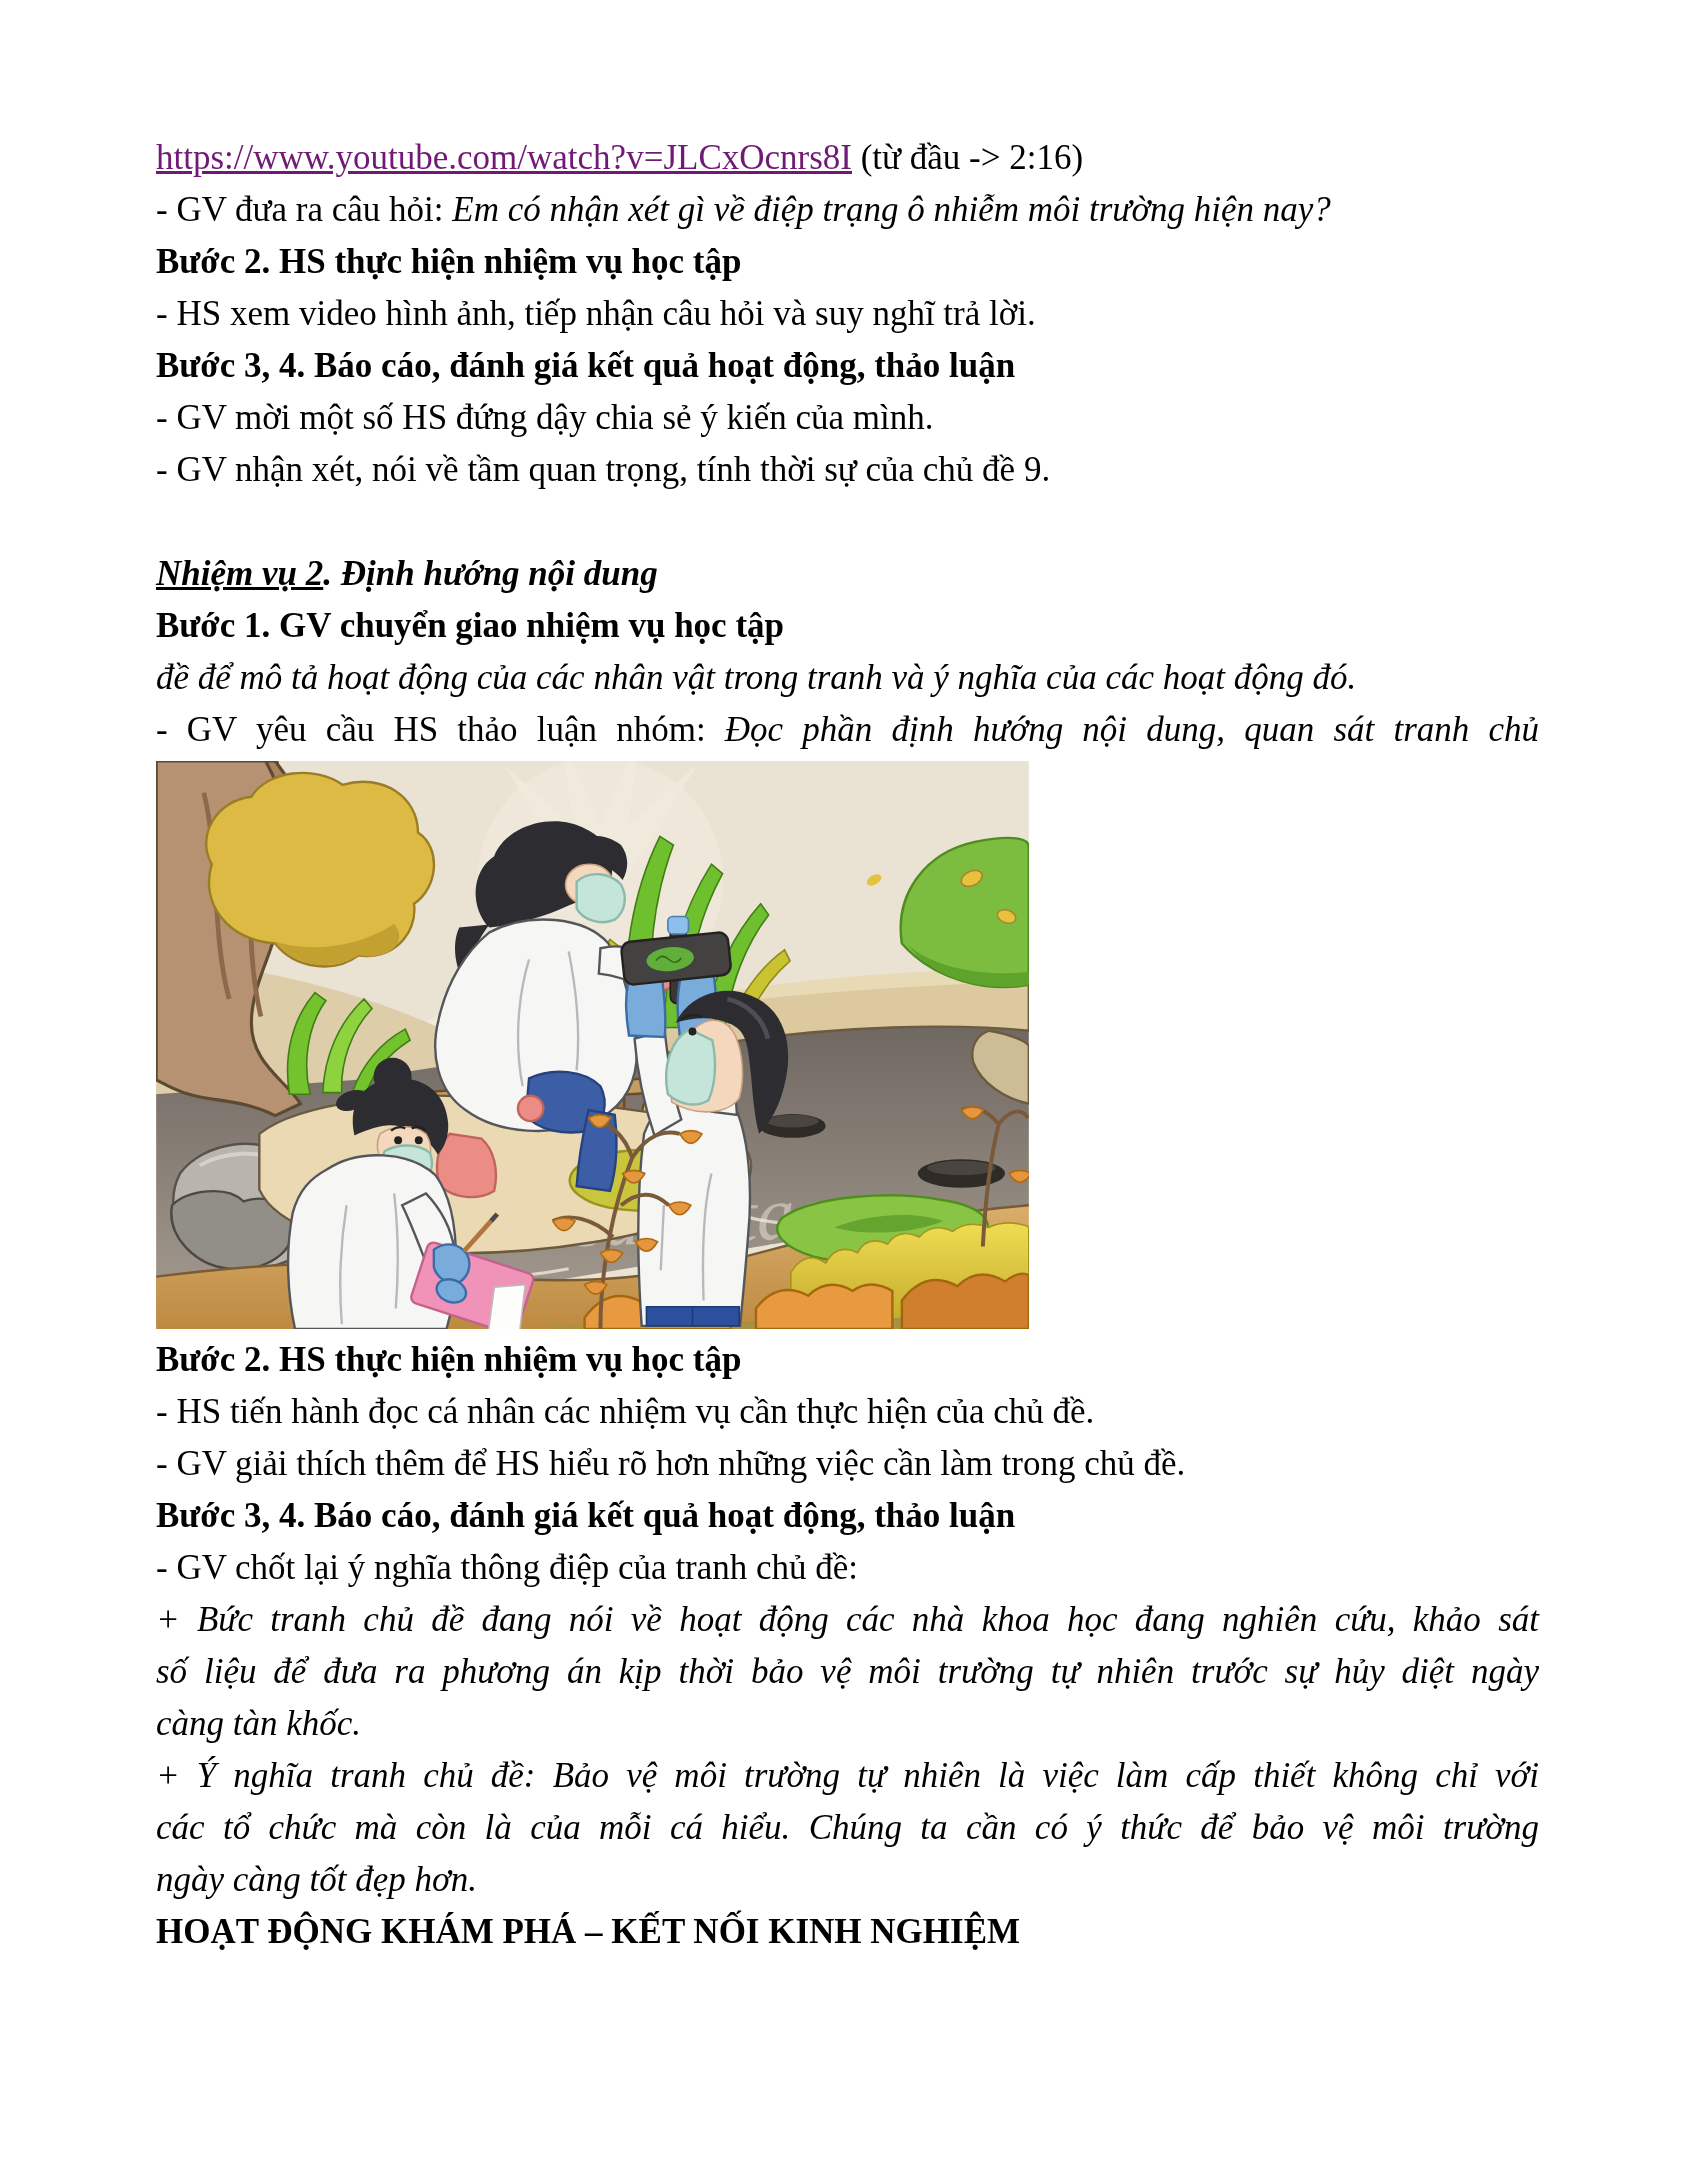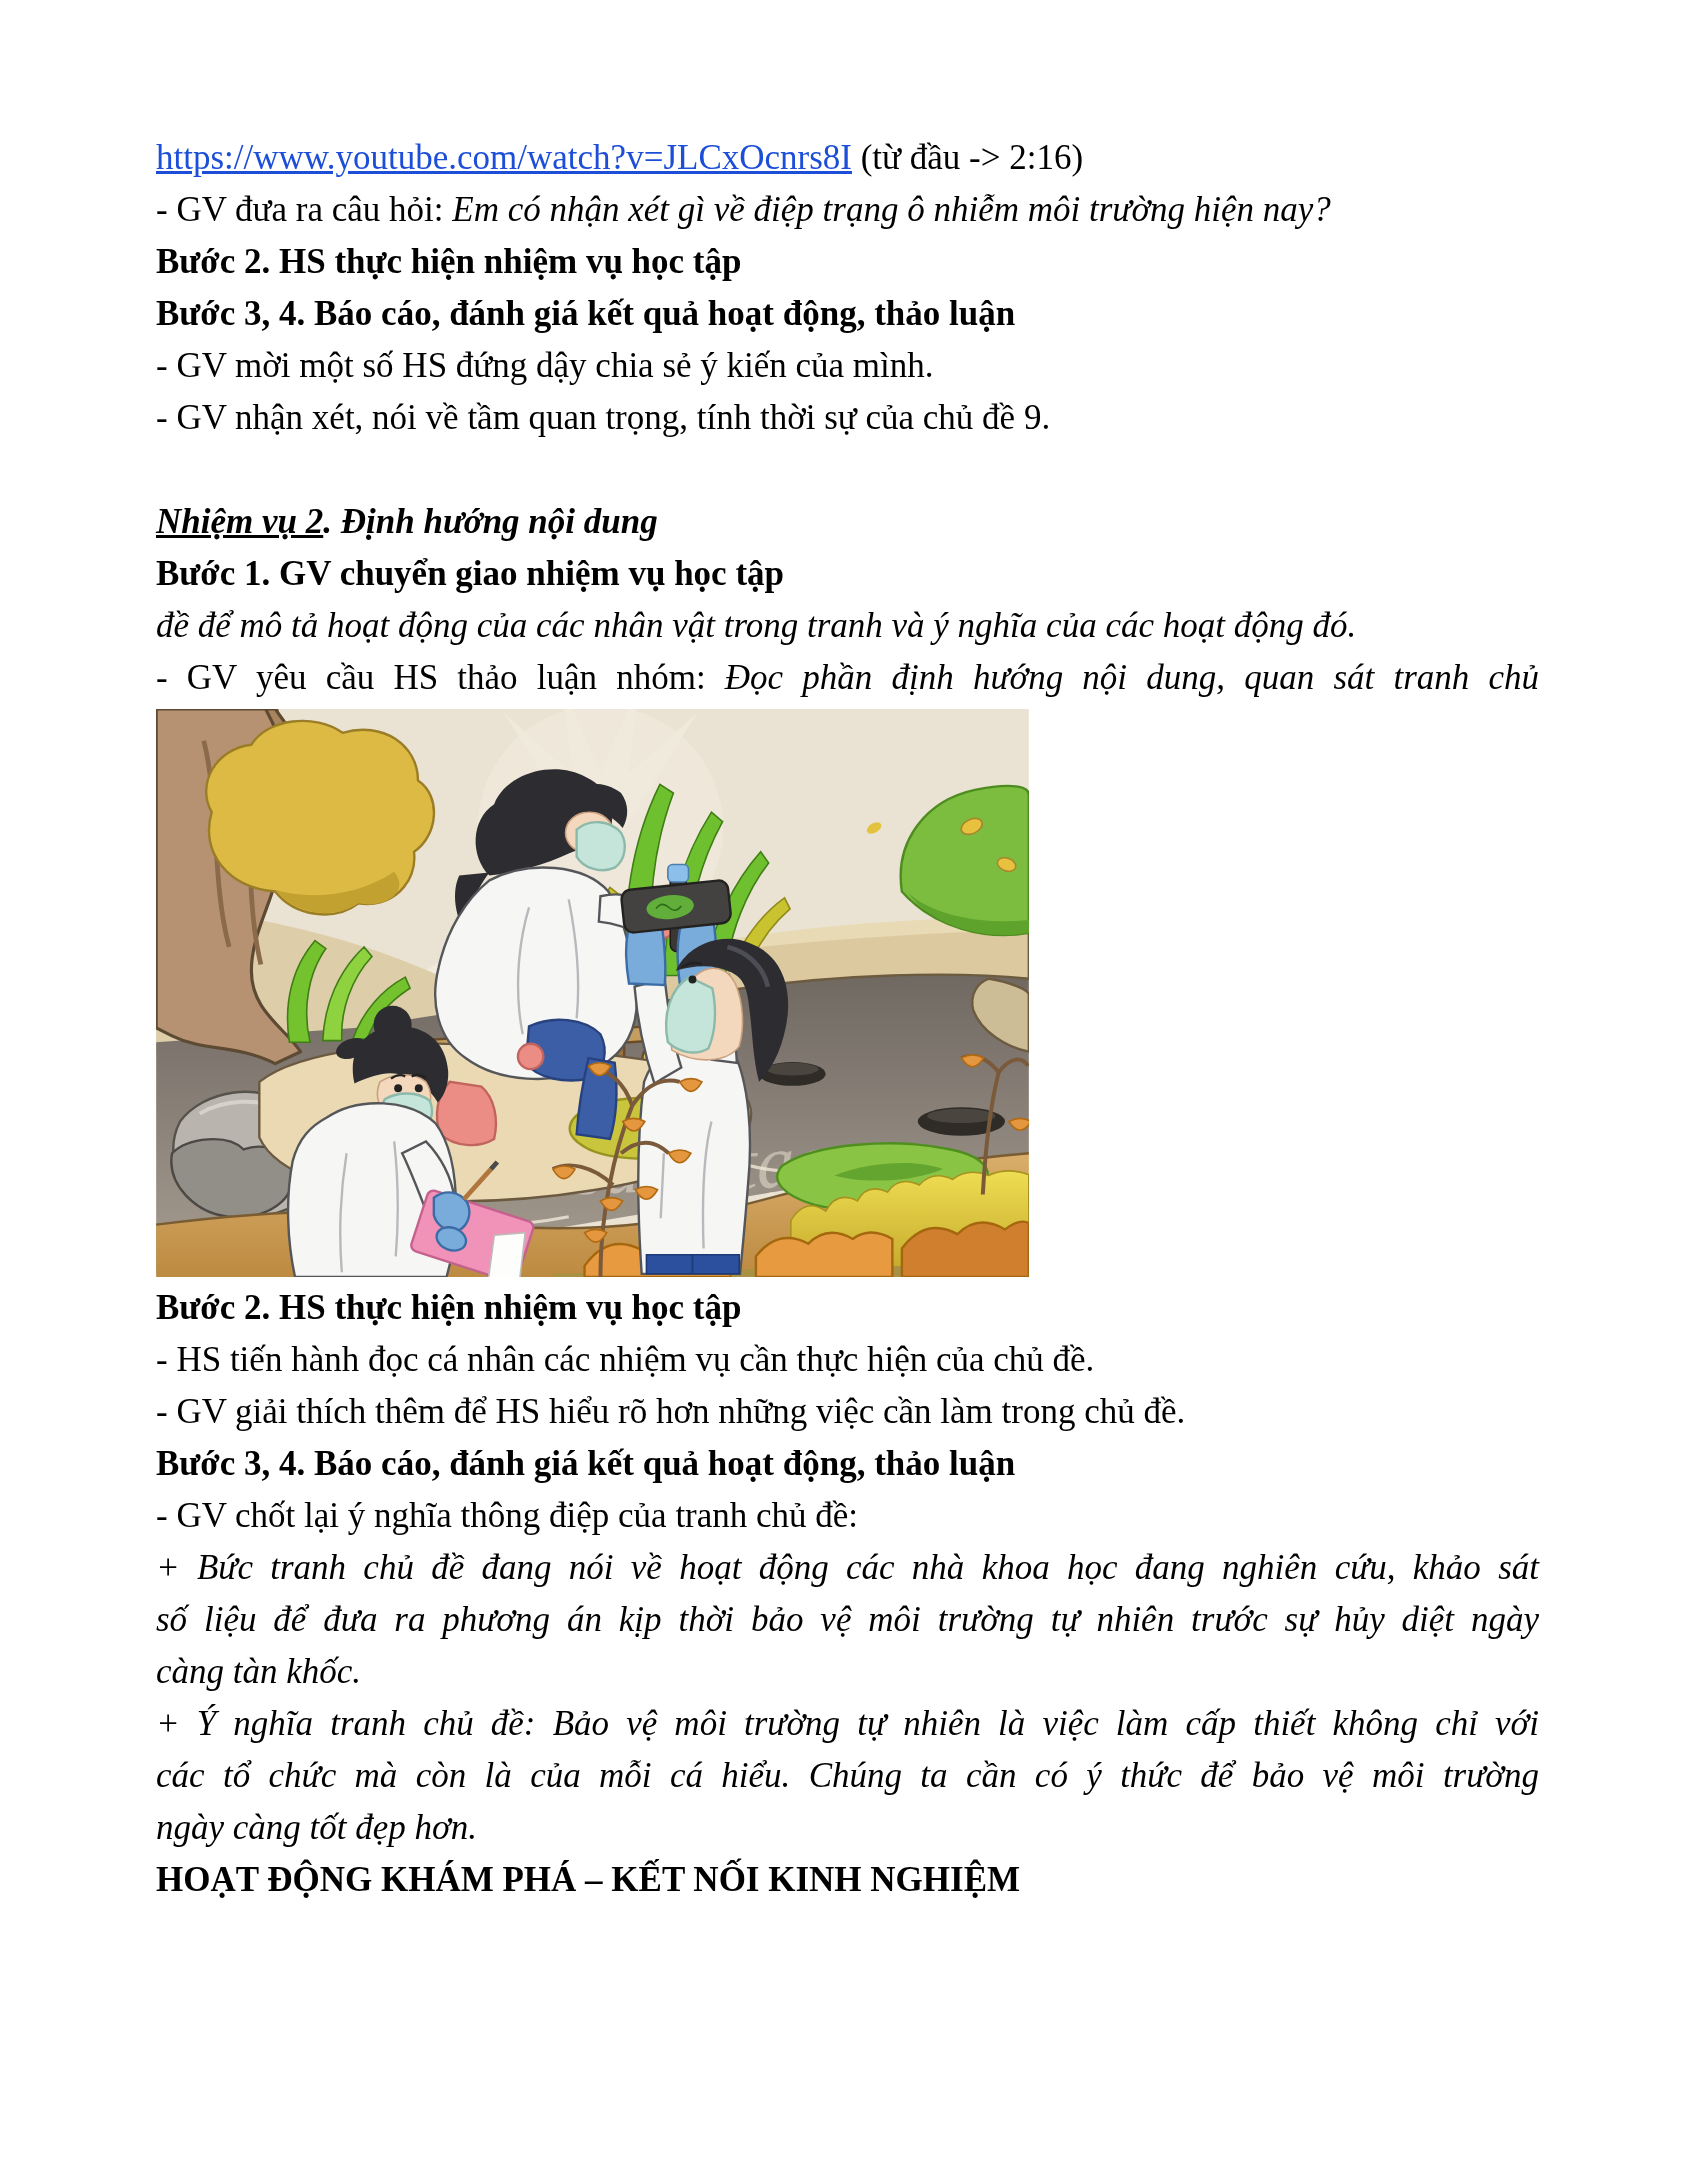--- a/index.html
+++ b/index.html
@@ -4,33 +4,34 @@
 <style>
   html,body{margin:0;padding:0;background:#ffffff;}
   .page{position:relative;width:1687px;height:2183px;background:#ffffff;overflow:hidden;
         font-family:"Liberation Serif","DejaVu Serif",serif;color:#000;}
   .content{position:absolute;left:156px;top:132px;width:1383px;}
   .ln{font-size:35px;line-height:52px;min-height:52px;white-space:nowrap;}
   .ln.j{white-space:normal;text-align:justify;text-align-last:justify;}
   .b{font-weight:bold;margin-top:28px;}
   .i{font-style:italic;}
   .u{text-decoration:underline;}
-  .link{color:#1d4ed8;text-decoration:underline;cursor:pointer;}
+  .link{color:#701a75;text-decoration:underline;cursor:pointer;}
   .figure{width:873px;height:568px;margin:4.8px 0 4.8px 0;}
   .figure svg{display:block;}
 </style>
 </head>
 <body>
 
 <div class="page">
   <div class="content">
 
     <div class="ln"><span class="link">https://www.youtube.com/watch?v=JLCxOcnrs8I</span><span> (từ đầu -&gt; 2:16)</span></div>
     <div class="ln"><span>- GV đưa ra câu hỏi: </span><span class="i">Em có nhận xét gì về điệp trạng ô nhiễm môi trường hiện nay?</span></div>
     <div class="ln"><span class="b">Bước 2. HS thực hiện nhiệm vụ học tập</span></div>
+    <div class="ln"><span>- HS xem video hình ảnh, tiếp nhận câu hỏi và suy nghĩ trả lời.</span></div>
     <div class="ln"><span class="b">Bước 3, 4. Báo cáo, đánh giá kết quả hoạt động, thảo luận</span></div>
     <div class="ln"><span>- GV mời một số HS đứng dậy chia sẻ ý kiến của mình.</span></div>
     <div class="ln"><span>- GV nhận xét, nói về tầm quan trọng, tính thời sự của chủ đề 9.</span></div>
     <div class="ln"></div>
     <div class="ln"><span class="b i u">Nhiệm vụ 2</span><span class="b i">. Định hướng nội dung</span></div>
     <div class="ln"><span class="b">Bước 1. GV chuyển giao nhiệm vụ học tập</span></div>
     <div class="ln"><span class="i">đề để mô tả hoạt động của các nhân vật trong tranh và ý nghĩa của các hoạt động đó.</span></div>
     <div class="ln j"><span>- GV yêu cầu HS thảo luận nhóm: </span><span class="i">Đọc phần định hướng nội dung, quan sát tranh chủ</span></div>
 
     <div class="figure">

